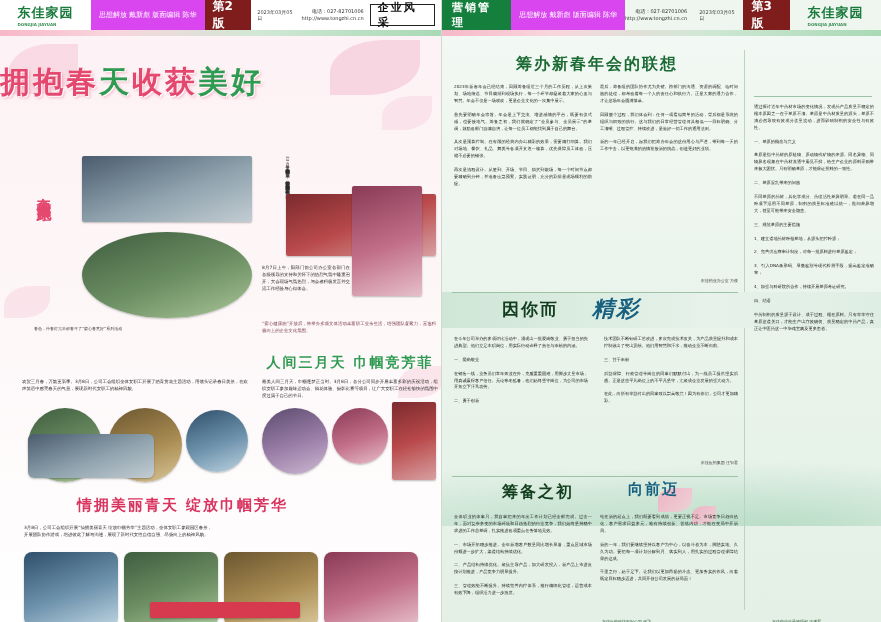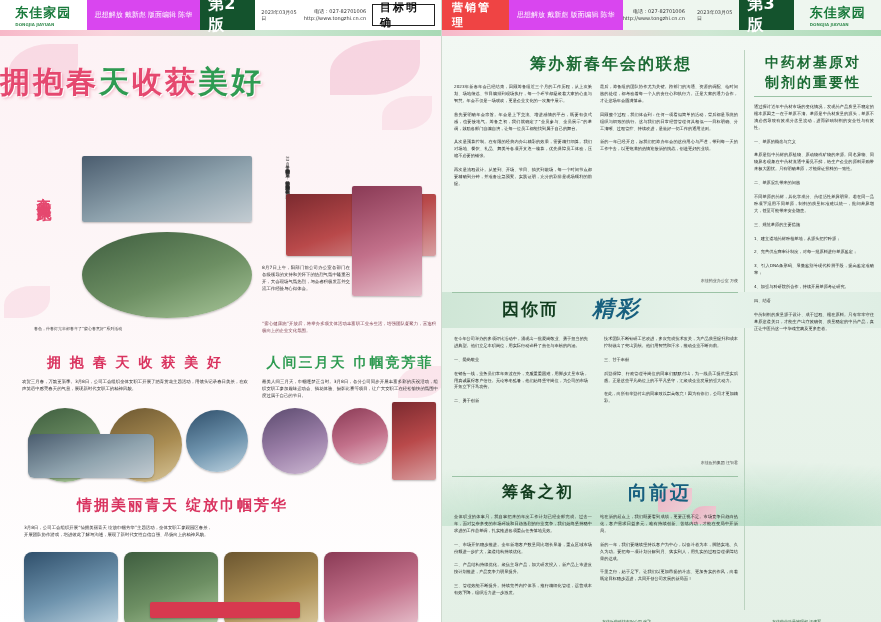--- a/index.html
+++ b/index.html
@@ -23,37 +23,37 @@
     width: 96px; display: flex; align-items: center; justify-content: center;
     font-size: 13px; font-weight: bold; letter-spacing: 1px;
     color: #1a7a3c;
   }
   .mh-logo .sub { font-size: 4px; letter-spacing: 0; color: #3b8f55; display:block; }
   .mh-green {
     background: #d946ef; color: #fff; display: flex; align-items: center;
     justify-content: center; font-size: 7px; padding: 0 8px; white-space: nowrap;
   }
   .mh-page-badge {
-    background: #14532d; color: #fff; font-size: 16px; font-weight: bold;
+    background: #7f1d1d; color: #fff; font-size: 12px; font-weight: bold;
     display: flex; align-items: center; justify-content: center;
     padding: 0 8px; min-width: 44px;
   }
   .mh-info {
     flex: 1; display: flex; flex-direction: column; justify-content: center;
     align-items: flex-end; font-size: 5px; color: #333; padding-right: 6px; line-height: 1.5;
   }
   .mh-box {
     border: 1px solid #222; font-size: 11px; font-weight: bold; color: #111;
     display: flex; align-items: center; justify-content: center;
     padding: 2px 7px; margin: 4px 6px 4px 0; letter-spacing: 2px;
   }
   .mh-date { font-size: 5px; color: #444; align-self: center; padding: 0 6px; }
 
   .mh-red-badge {
-    background: #ef4444; color: #fff; font-size: 11px; font-weight: bold;
+    background: #15803d; color: #fff; font-size: 11px; font-weight: bold;
     display: flex; align-items: center; justify-content: center;
     padding: 0 10px; letter-spacing: 2px;
   }
 
   
   .deco-bar {
     height: 6px;
     background: linear-gradient(90deg,#f7b8c8 0%, #f9d5dd 25%, #cfe8d4 60%, #a9d9b5 100%);
   }
 
@@ -155,21 +155,21 @@
           <span class="sub">DONGJIA JIAYUAN</span>
         </div>
       </div>
       <div class="mh-green">思想解放 戴新彪 版面编辑 陈华</div>
       <div class="mh-page-badge">第2版</div>
       <div class="mh-date">2023年03月05日</div>
       <div class="mh-info">
         <span>电话：027-82701006</span>
         <span>http://www.tongzhi.cn.cn</span>
       </div>
-      <div class="mh-box">目标明确</div>
+      <div class="mh-box">企业风采</div>
     </div>
     <div class="deco-bar"></div>
 
     <div class="lp-body">
 
       <div class="petal" style="left:8px;top:8px;width:70px;height:50px;background:#f6c7d6;"></div>
       <div class="petal" style="left:330px;top:4px;width:90px;height:55px;background:#f3bed0;"></div>
       <div class="petal" style="left:382px;top:60px;width:50px;height:34px;background:#f8d6e0;"></div>
       <div class="petal" style="left:4px;top:250px;width:46px;height:32px;background:#f8d6e0;"></div>
       <div class="petal" style="left:398px;top:330px;width:46px;height:32px;background:#f8d6e0;"></div>
@@ -183,21 +183,20 @@
       <div class="photo ph-a" style="left:82px;top:120px;width:170px;height:66px;"></div>
       <div class="photo ph-c ell" style="left:82px;top:196px;width:170px;height:86px;"></div>
       <div class="photo-cap" style="left:34px;top:290px;width:218px;">春色，仲春灯光半部春年了“蜜心春意好”系列活动</div>
 
       <div class="body-col" style="left:264px;top:120px;width:26px;writing-mode:vertical-rl;height:120px;font-size:4.2px;">3月3日上午，为了响应全国妇联联号召，迎来第113个国际劳动妇女节，公司组织开展庆祝妇女节系列活动，各部门女职工欢聚一堂，共庆佳节。</div>
       <div class="photo ph-b" style="left:286px;top:158px;width:150px;height:62px;"></div>
       <div class="photo ph-g" style="left:352px;top:150px;width:70px;height:110px;"></div>
       <div class="body-col" style="left:262px;top:228px;width:88px;height:52px;">8月7日上午，阳部门前公司办公室各部门在各级领导的支持和关怀下的热烈气氛中隆重召开，大会现场气氛热烈，与会者积极发言并交流工作经验与心得体会。</div>
       <div class="body-col" style="left:262px;top:284px;width:174px;height:26px;color:#7a3a4a;">“蜜心健康跑”开放后，将举办多项文体活动丰富职工业余生活，增强团队凝聚力，营造积极向上的企业文化氛围。</div>
 
-      <div class="sec-title" style="left:20px;top:318px;width:230px;text-align:center;font-size:14px;">拥 抱 春 天  收 获 美 好</div>
       <div class="body-col" style="left:22px;top:342px;width:226px;height:24px;">农贸三月春，万籁更新季。3月8日，公司工会组织全体女职工开展了踏青赏花主题活动，用镜头记录春日美景，在欢声笑语中感受春天的气息，展现新时代女职工的精神风貌。</div>
       <div class="photo ph-c round" style="left:28px;top:372px;width:74px;height:74px;"></div>
       <div class="photo ph-f round" style="left:108px;top:372px;width:74px;height:74px;"></div>
       <div class="photo ph-e round" style="left:186px;top:374px;width:62px;height:62px;"></div>
       <div class="photo ph-a" style="left:28px;top:398px;width:126px;height:44px;border-radius:6px;"></div>
 
       <div class="sec-title green" style="left:262px;top:318px;width:176px;text-align:center;font-size:14px;">人间三月天  巾帼竞芳菲</div>
       <div class="body-col" style="left:262px;top:342px;width:176px;height:24px;">最美人间三月天，巾帼逐梦正当时。3月8日，各分公司同步开展丰富多彩的庆祝活动，组织女职工参加趣味运动会、插花体验、摄影比赛等项目，让广大女职工在轻松愉快的氛围中度过属于自己的节日。</div>
       <div class="photo ph-d round" style="left:262px;top:372px;width:66px;height:66px;"></div>
       <div class="photo ph-g round" style="left:332px;top:372px;width:56px;height:56px;"></div>
@@ -230,21 +229,21 @@
           <span class="sub">DONGJIA JIAYUAN</span>
         </div>
       </div>
     </div>
     <div class="deco-bar"></div>
 
     <div class="rp-body">
 
       <div class="col-rule" style="left:302px;top:14px;height:560px;"></div>
 
-      <div class="r-head" style="left:26px;top:18px;width:286px;text-align:center;font-size:16px;">筹办新春年会的联想</div>
+      <div class="r-head" style="left:12px;top:18px;width:286px;text-align:center;font-size:16px;">筹办新春年会的联想</div>
       <div class="r-text" style="left:12px;top:48px;width:138px;height:200px;white-space:pre-line;">2023年新春年会已经结束，回顾筹备组近三个月的工作历程，从上次策划、场地筛选、节目编排到现场执行，每一个环节都凝聚着大家的心血与智慧。年会不仅是一场联欢，更是企业文化的一次集中展示。
 
 首先要明确年会宗旨。年会是上下交流、增进感情的平台，既要有仪式感，也要接地气。筹备之初，我们就确定了“全员参与、全员展示”的基调，鼓励各部门自编自演，让每一位员工都能找到属于自己的舞台。
 
 其次是预算控制。在有限的经费内办出精彩的效果，需要精打细算。我们对场地、餐饮、礼品、舞美等各项开支逐一核算，优先保障员工体验，压缩不必要的铺张。
 
 再次是流程设计。从签到、开场、节目、抽奖到散场，每一个时间节点都要精确到分钟，并准备应急预案。实践证明，充分的彩排是现场顺利的前提。</div>
       <div class="r-text" style="left:158px;top:48px;width:138px;height:190px;white-space:pre-line;">最后，筹备组的团队协作尤为关键。跨部门的沟通、资源的调配、临时问题的处理，都考验着每一个人的责任心和执行力。正是大家的通力合作，才让这场年会圆满落幕。
 
 回顾整个过程，我们体会到：任何一项看似简单的活动，背后都是系统的组织与细致的执行。这与我们的日常经营管理何其相似——目标明确、分工清晰、过程管控、持续改进，是做好一切工作的通用法则。
@@ -273,37 +272,35 @@
 
 在此，向所有辛勤付出的同事致以崇高敬意！因为有你们，公司才更加精彩。</div>
       <div class="r-sign" style="left:158px;top:424px;width:138px;">东佳医药集团  汪智君</div>
 
       <div class="r-wave" style="top:420px;"></div>
       <div class="lotus" style="left:216px;top:452px;width:34px;height:24px;"></div>
       <div class="lotus" style="left:250px;top:470px;width:24px;height:18px;"></div>
       <div class="hr-thin" style="left:10px;top:440px;width:286px;"></div>
 
       <div class="r-head dark" style="left:60px;top:446px;font-size:16px;">筹备之初</div>
-      <div class="r-head blue" style="left:186px;top:444px;font-size:19px;">向前迈</div>
+      <div class="r-head blue" style="left:186px;top:444px;font-size:15px;">向前迈</div>
       <div class="r-text" style="left:12px;top:478px;width:138px;height:104px;white-space:pre-line;">全体职业的体事只，我自事把来的年度工作计划已经全部完成。过去一年，面对复杂多变的市场环境和日趋激烈的行业竞争，我们始终坚持稳中求进的工作总基调，扎实推进各项重点任务落地见效。
 
 一、市场开拓稳步推进。全年新增客户数量同比增长显著，重点区域市场份额进一步扩大，渠道结构持续优化。
 
 二、产品结构持续优化。聚焦主导产品，加大研发投入，新产品上市进度按计划推进，产品竞争力明显提升。
 
 三、管理效能不断提升。持续完善内控体系，推行精细化管理，运营成本有效下降，组织活力进一步激发。</div>
       <div class="r-text" style="left:158px;top:478px;width:138px;height:96px;white-space:pre-line;">站在新的起点上，我们既要看到成绩，更要正视不足。市场竞争日趋白热化，客户需求日益多元，唯有持续创新、苦练内功，才能在变局中开新局。
 
 新的一年，我们要继续坚持以客户为中心，以奋斗者为本，脚踏实地、久久为功。要把每一项计划分解到月、落实到人，用扎实的过程管理保障结果的达成。
 
 千里之行，始于足下。让我们以更加昂扬的斗志、更加务实的作风，向着既定目标稳步迈进，共同开创公司发展的新局面！</div>
       <div class="footer-note" style="left:160px;">东佳医药科技有限公司  张飞</div>
 
-      <div class="r-head" style="left:310px;top:18px;width:122px;text-align:center;font-size:14px;">中药材基原对</div>
-      <div class="r-head" style="left:310px;top:38px;width:122px;text-align:center;font-size:14px;">制剂的重要性</div>
       <div class="hr-thin" style="left:312px;top:60px;width:118px;"></div>
       <div class="r-text" style="left:312px;top:68px;width:120px;height:498px;white-space:pre-line;">通过探讨近年中药材市场的变化情况，发现药产品质量不稳定的根本原因之一在于基原不清。基原是中药材质量的源头，基原不清必然导致有效成分含量波动，进而影响制剂的安全性与有效性。
 
 一、基原的概念与意义
 
 基原是指中药材的原植物、原动物或矿物的来源。同名异物、同物异名现象在中药材流通中屡见不鲜，给生产企业的原料采购带来极大困扰。只有明确基原，才能保证投料的一致性。
 
 二、基原混乱带来的问题
 
 不同基原的药材，其化学成分、药理活性差异明显。若在同一品种项下混用不同基原，制剂的质量标准难以统一，批间差异增大，甚至可能带来安全隐患。

